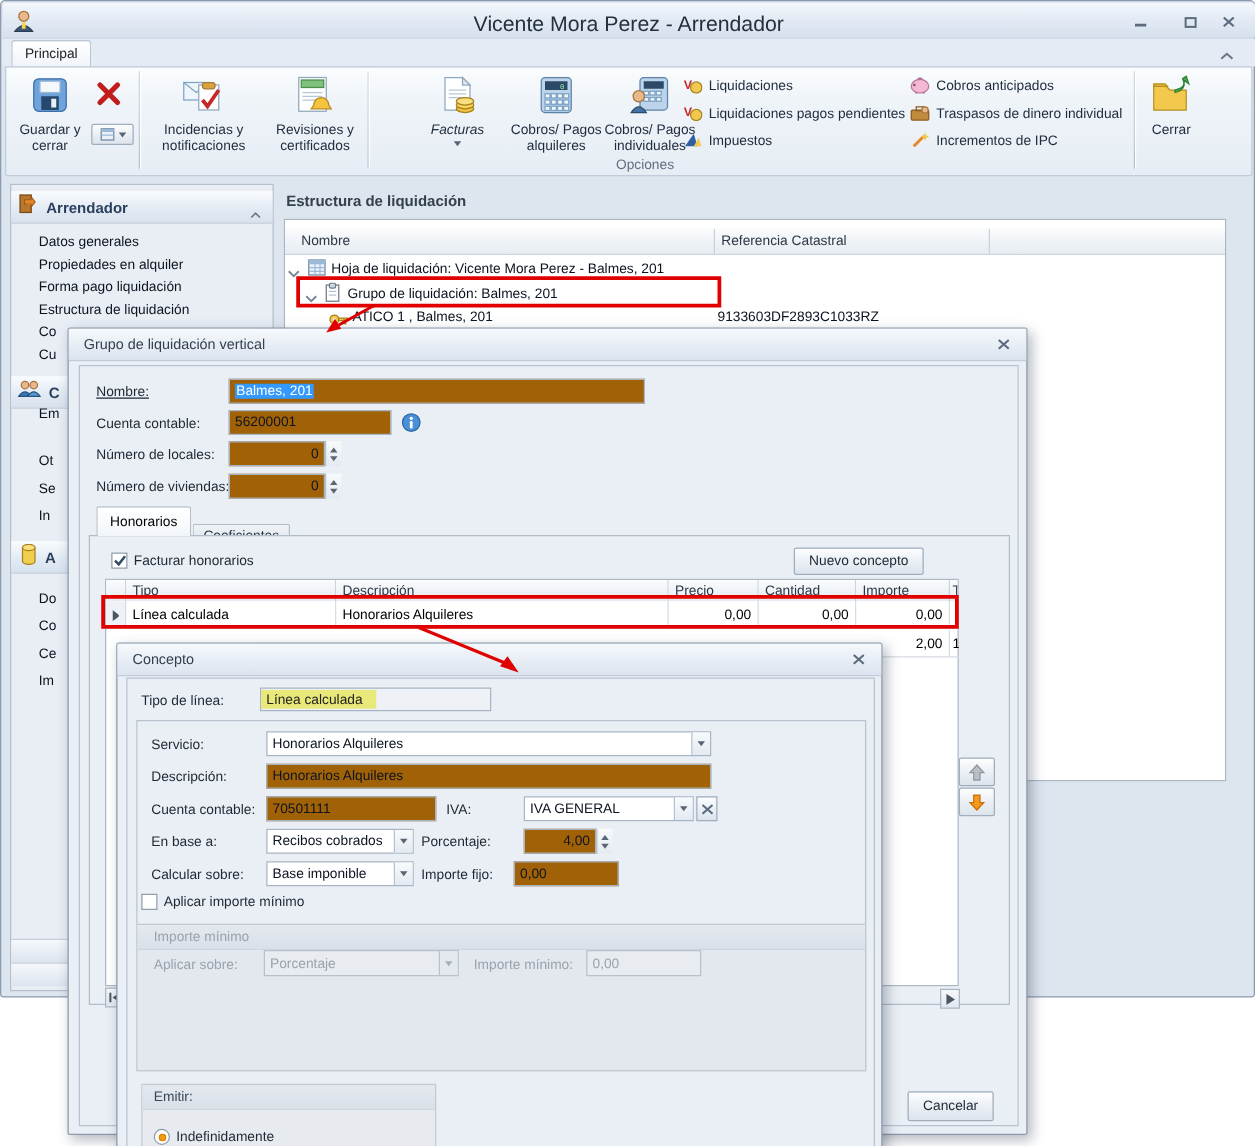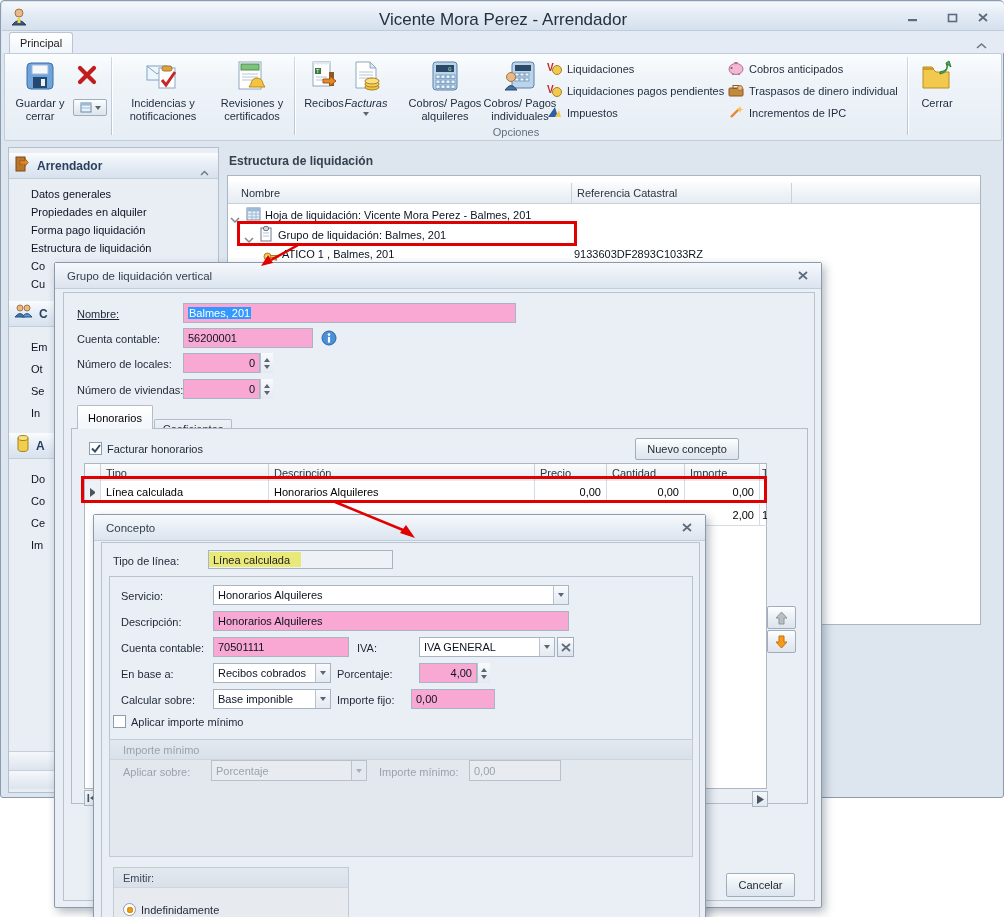--- a/index.html
+++ b/index.html
@@ -39,21 +39,21 @@
   .cheading { font-size:12px; font-weight:bold; color:#33414f; }
   .cpanel { left:226px; top:174px; width:754px; height:450px; background:#fff; border:1px solid #aab6c4; }
   .gridhdr { background:linear-gradient(#fbfcfd,#eef2f6 60%,#e7ecf2); border-bottom:1px solid #c9d1da; font-size:11px; color:#2c3744; }
   .treerow { font-size:11px; color:#0c1320; white-space:nowrap; }
 
   
   .dialog { background:#eaeff5; border:1px solid #8b99ab; border-radius:2px; box-shadow:3px 4px 10px rgba(40,55,75,.35); }
   .dlgtitle { height:26px; background:linear-gradient(#f6f9fc,#e7edf5 55%,#dbe4ef); border-bottom:1px solid #c2cdda;
     display:flex; align-items:center; font-size:11.5px; color:#333f4d; }
   .sunken { border:1px solid #b9c3cf; background:#eaeff5; }
-  .input { background:#f9a8d4; border:1px solid #a6b4c4; font-size:11px; color:#0c1320; display:flex; align-items:center; padding:0 4px; }
+  .input { background:#a16207; border:1px solid #a6b4c4; font-size:11px; color:#0c1320; display:flex; align-items:center; padding:0 4px; }
   .input.dis { background:#e8ecf1; color:#9aa2ad; border-color:#b7c0cb; }
   .combo { background:#fff; border:1px solid #a6b4c4; font-size:11px; color:#0c1320; display:flex; align-items:center; }
   .combo .txt { flex:1; padding:0 4px; overflow:hidden; white-space:nowrap; }
   .dropbtn { width:15px; align-self:stretch; border-left:1px solid #b7c2cf; background:linear-gradient(#f8fafc,#e4eaf1);
     display:flex; align-items:center; justify-content:center; }
   .tri-down { width:0; height:0; border-left:3.5px solid transparent; border-right:3.5px solid transparent; border-top:4px solid #5a6675; }
   .tri-up4 { width:0; height:0; border-left:3.5px solid transparent; border-right:3.5px solid transparent; border-bottom:4px solid #5a6675; }
   .spin { width:13px; align-self:stretch; border-left:1px solid #b7c2cf; background:linear-gradient(#f8fafc,#e4eaf1);
     display:flex; flex-direction:column; align-items:center; justify-content:center; gap:3px; }
   .btn { border:1px solid #9fadbd; border-radius:2px; background:linear-gradient(#fdfefe,#ecf1f6 45%,#dde4ec);
@@ -166,34 +166,20 @@
             <line x1="7" y1="14" x2="23" y2="14" stroke="#b7c6d4"></line>
             <line x1="7" y1="17" x2="23" y2="17" stroke="#b7c6d4"></line>
             <line x1="7" y1="20" x2="23" y2="20" stroke="#b7c6d4"></line>
             <path d="M22 18 a6 6 0 0 1 6 6 l2 3 l-16 0 l2 -3 a6 6 0 0 1 6 -6 z" fill="#f5c43c" stroke="#b98a1e"></path>
           </svg></span>
       <span class="cap" style="width:84px;">Revisiones y certificados</span>
     </div>
 
     <div class="abs rsep" style="left:293px;"></div>
 
-    <div class="abs bigbtn" style="left:297px;width:52px;">
-      <span style="margin-top:4px;">
-        <svg width="30" height="32">
-            <rect x="4" y="2" width="17" height="24" fill="#fff" stroke="#8fa7bd"></rect>
-            <path d="M4 2 h17 v3 l-2 -1.5 l-2 1.5 l-2 -1.5 l-2 1.5 l-2 -1.5 l-2 1.5 l-2 -1.5 l-2 1.5 z" fill="#dfe8f0"></path>
-            <rect x="6" y="8" width="6" height="6" fill="#3a7a3a"></rect>
-            <text x="7" y="13" font-size="6" fill="#fff" font-family="Liberation Sans">T</text>
-            <line x1="7" y1="17" x2="18" y2="17" stroke="#b7c6d4"></line>
-            <line x1="7" y1="20" x2="18" y2="20" stroke="#b7c6d4"></line>
-            <rect x="20" y="12" width="5" height="14" fill="#8a5a2b"></rect>
-            <path d="M14 19 l7 0 l0 -3 l6 5 l-6 5 l0 -3 l-7 0 z" fill="#e8862a" stroke="#9e5a14"></path>
-          </svg></span>
-      <span class="cap">Recibos</span>
-    </div>
 
     <div class="abs bigbtn" style="left:338px;width:54px;font-style:italic;">
       <span style="margin-top:4px;">
         <svg width="32" height="32">
             <path d="M6 2 h14 l6 6 v20 h-20 z" fill="#fff" stroke="#8fa7bd"></path>
             <path d="M20 2 l6 6 h-6 z" fill="#dfe8f0" stroke="#8fa7bd"></path>
             <line x1="9" y1="12" x2="23" y2="12" stroke="#b7c6d4"></line>
             <line x1="9" y1="15" x2="23" y2="15" stroke="#b7c6d4"></line>
             <line x1="9" y1="18" x2="23" y2="18" stroke="#b7c6d4"></line>
             <ellipse cx="22" cy="27" rx="7" ry="3" fill="#f0c040" stroke="#a8801e"></ellipse>
@@ -333,21 +319,21 @@
     <div class="abs navhdr" style="top:300px;">
       <span style="margin-left:5px;">
         <svg width="19" height="15">
             <circle cx="6" cy="4" r="3" fill="#e8b98a" stroke="#a8743d"></circle>
             <path d="M1 13 q5 -7 10 0 z" fill="#3c76b8" stroke="#24507e"></path>
             <circle cx="13" cy="4" r="3" fill="#e8b98a" stroke="#a8743d"></circle>
             <path d="M8 13 q5 -7 10 0 z" fill="#5a96d4" stroke="#24507e"></path>
           </svg></span>
       <span class="t">C</span>
     </div>
-    <div class="abs navitem" style="top:340px;text-align:center;">Em</div>
+    <div class="abs navitem" style="top:324px;text-align:center;">Em</div>
     <div class="abs navitem" style="top:362px;">Ot</div>
     <div class="abs navitem" style="top:384px;">Se</div>
     <div class="abs navitem" style="top:406px;">In</div>
 
     <div class="abs navhdr" style="top:432px;">
       <span style="margin-left:7px;">
         <svg width="14" height="17">
             <path d="M2 3 v11 a5 2.5 0 0 0 10 0 v-11" fill="#f0cf4e" stroke="#a8801e"></path>
             <ellipse cx="7" cy="3" rx="5" ry="2.5" fill="#f8e27e" stroke="#a8801e"></ellipse>
           </svg></span>

